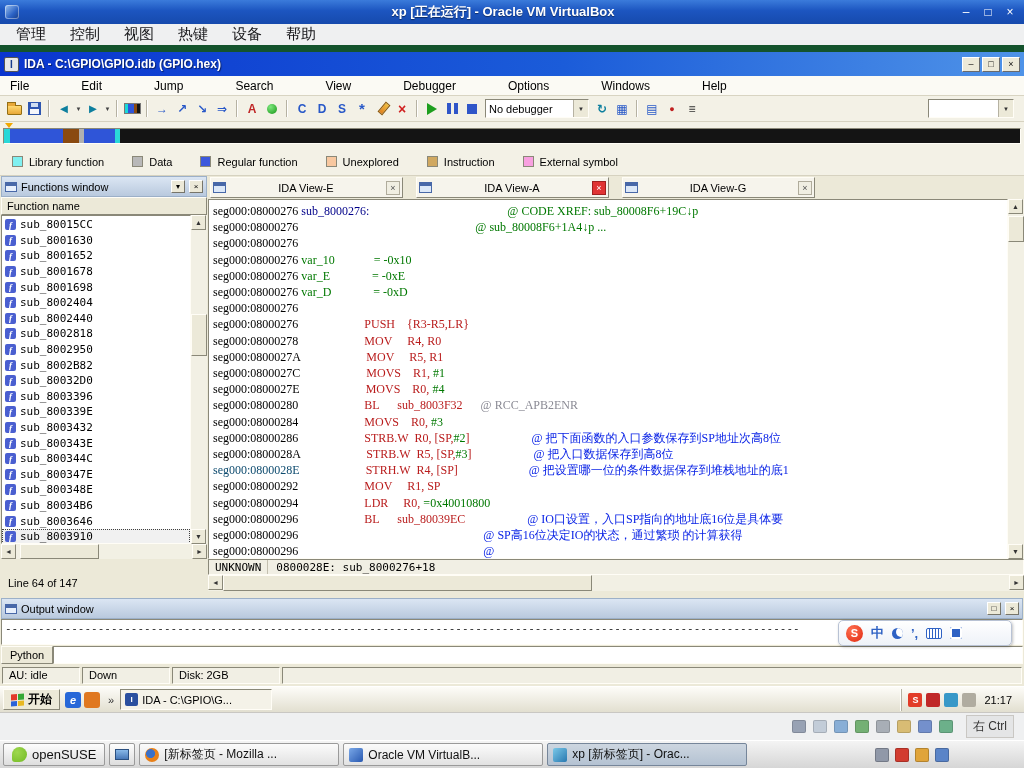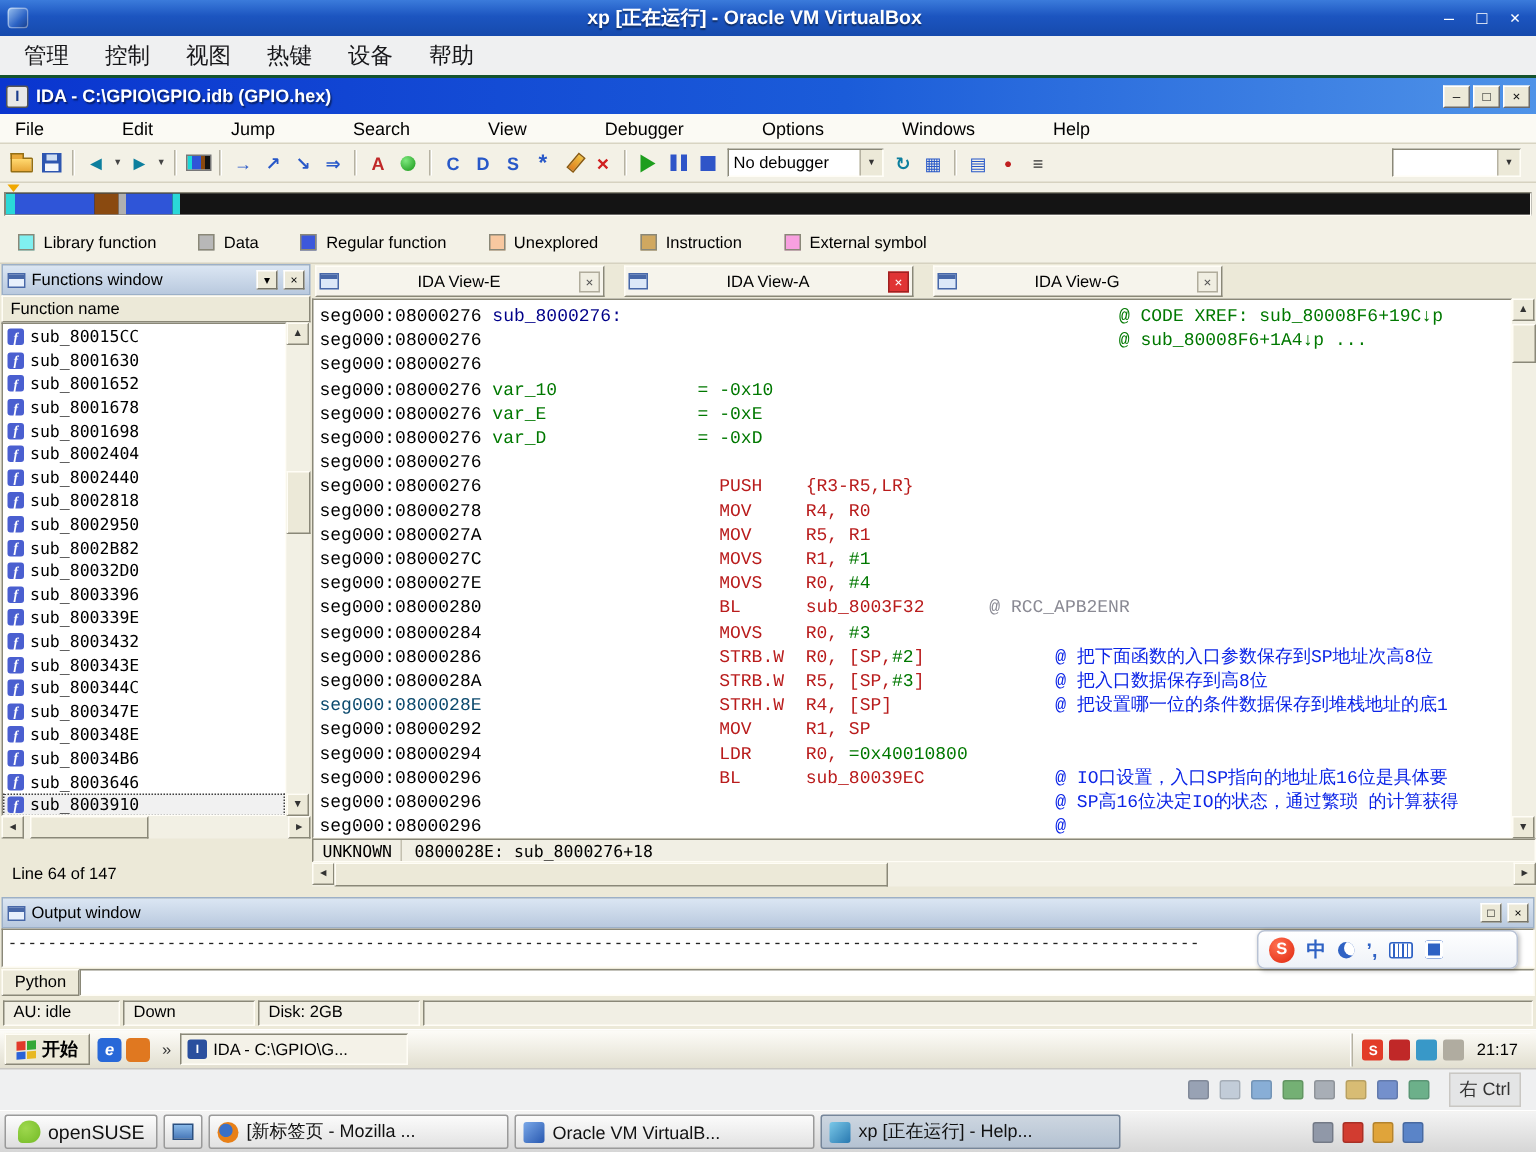--- a/index.html
+++ b/index.html
@@ -6,21 +6,21 @@
 html,body{width:1024px;height:768px;}
 body{font-family:"Liberation Sans","DejaVu Sans",sans-serif;overflow:hidden;background:#000;}
 #screen{position:relative;width:1024px;height:768px;background:#dcd8d0;overflow:hidden;}
 
 
 .vb-titlebar{position:absolute;left:0;top:0;width:1024px;height:24px;background:linear-gradient(180deg,#3b7bdb,#1c55c0 45%,#164aad);display:flex;align-items:center;color:#fff;}
 .vb-app-icon{width:14px;height:14px;margin-left:5px;border-radius:3px;background:linear-gradient(135deg,#9ec4f0,#2b62c4 60%,#163c86);box-shadow:inset 0 0 0 1px rgba(255,255,255,.4);z-index:2;}
 .vb-title-text{position:absolute;left:0;right:18px;text-align:center;font-size:13px;font-weight:bold;text-shadow:0 1px 1px rgba(0,0,0,.45);}
 .vb-buttons{margin-left:auto;display:flex;gap:2px;margin-right:4px;z-index:2;}
 .vb-btn{width:20px;height:18px;display:flex;align-items:center;justify-content:center;font-size:12px;color:#fff;}
-.vb-menubar{position:absolute;left:0;top:24px;width:1024px;height:28px;background:#eff0f1;border-bottom:2px solid #14532d;display:flex;align-items:center;padding:0 4px;}
+.vb-menubar{position:absolute;left:0;top:24px;width:1024px;height:28px;background:#eff0f1;border-bottom:7px solid #14532d;display:flex;align-items:center;padding:0 4px;}
 .vb-menu-item{padding:3px 12px;font-size:15px;color:#17171a;}
 
 
 .vm{position:absolute;left:0;top:52px;width:1024px;height:660px;background:#ece9d8;overflow:hidden;}
 .ida-titlebar{position:absolute;left:0;top:0;width:100%;height:24px;background:linear-gradient(90deg,#0a35cf,#1b5cd9 55%,#4f93e8);display:flex;align-items:center;padding:0 4px;gap:5px;}
 .ida-app-icon{width:15px;height:15px;background:#e8e8e8;border:1px solid #555;border-radius:2px;color:#1a3c8c;font-weight:bold;font-size:10px;display:flex;align-items:center;justify-content:center;}
 .ida-title-text{color:#fff;font-size:12px;font-weight:bold;text-shadow:1px 1px 1px rgba(0,0,0,.5);white-space:nowrap;}
 .ida-buttons{margin-left:auto;display:flex;gap:2px;}
 .win-btn{width:18px;height:15px;background:#ece9d8;border:1px solid;border-color:#fff #6a6a6a #6a6a6a #fff;font-size:9px;display:flex;align-items:center;justify-content:center;color:#111;}
 .ida-menubar{position:absolute;left:0;top:24px;width:100%;height:20px;background:#fbfaf4;border-bottom:1px solid #d8d4c2;display:flex;align-items:center;padding:0 2px;gap:36px;}
@@ -87,21 +87,21 @@
 
 .view-panel{position:absolute;left:208px;top:124px;width:816px;height:383px;background:#ece9d8;}
 .view-tabs{height:23px;display:flex;gap:13px;padding:1px 2px;}
 .view-tab{width:193px;height:21px;background:#f6f4ec;border:1px solid;border-color:#fffdf6 #8a8878 #8a8878 #fffdf6;display:flex;align-items:center;padding:0 2px;gap:4px;}
 .tab-icon{width:13px;height:11px;background:#dce8f8;border:1px solid #4868a8;position:relative;flex:none;}
 .tab-icon::before{content:"";position:absolute;left:0;top:0;right:0;height:3px;background:#4868a8;}
 .tab-label{flex:1;text-align:center;font-size:11px;white-space:nowrap;}
 .tab-close{width:14px;height:14px;border:1px solid #b0ac9c;background:#f0eee2;color:#555;font-size:9px;display:flex;align-items:center;justify-content:center;flex:none;}
 .view-tab.active .tab-close{color:#fff;background:#e03434;border-color:#a02020;}
 .disasm{position:absolute;left:0;top:23px;width:800px;height:360px;background:#fff;border:1px solid;border-color:#8a8878 #fffdf6 #fffdf6 #8a8878;overflow:hidden;padding:3px 0 0 4px;}
-.dline{white-space:pre;font-family:Liberation Mono, monospace;font-size:12px;line-height:16.2px;}
+.dline{white-space:pre;font-family:Liberation Serif, serif;font-size:12px;line-height:16.2px;}
 .addr{color:#000;}
 .addr.cur{color:#0c4a6e;}
 .c-pl{color:#000;}
 .c-lbl{color:#000089;}
 .c-mn{color:#b91c1c;}
 .c-g{color:#007800;}
 .c-cg{color:#8a8a94;}
 .c-cb{color:#0b24e6;padding-left:44px;}
 .disasm-vscroll{position:absolute;right:0;top:23px;width:16px;height:360px;}
 
@@ -583,21 +583,21 @@
         <div class="lx-task">
           <span class="lx-task-icon firefox-icon"></span>
           <span class="lx-task-label">[新标签页 - Mozilla ...</span>
         </div>
         <div class="lx-task">
           <span class="lx-task-icon virtualbox-icon"></span>
           <span class="lx-task-label">Oracle VM VirtualB...</span>
         </div>
         <div class="lx-task active">
           <span class="lx-task-icon virtualbox-vm-icon"></span>
-          <span class="lx-task-label">xp [正在运行] - Help...</span>
+          <span class="lx-task-label">xp [新标签页] - Orac...</span>
         </div>
       </div>
     <div class="lx-tray">
         <span class="lx-ic" style="background: rgb(144, 152, 168);"></span>
         <span class="lx-ic" style="background: rgb(210, 60, 48);"></span>
         <span class="lx-ic" style="background: rgb(224, 164, 58);"></span>
         <span class="lx-ic" style="background: rgb(90, 132, 200);"></span>
       </div>
   </div>
 

